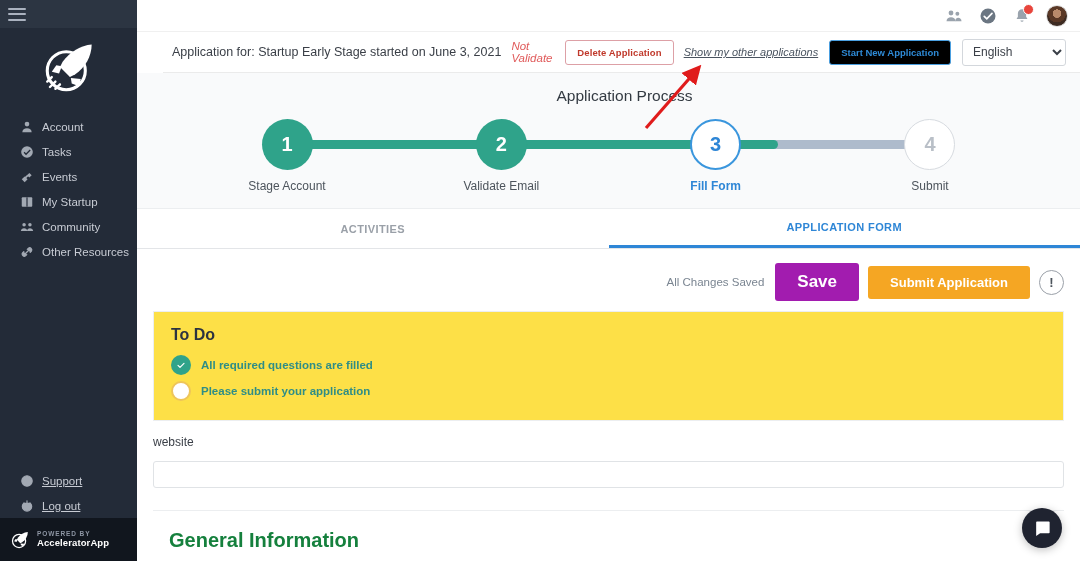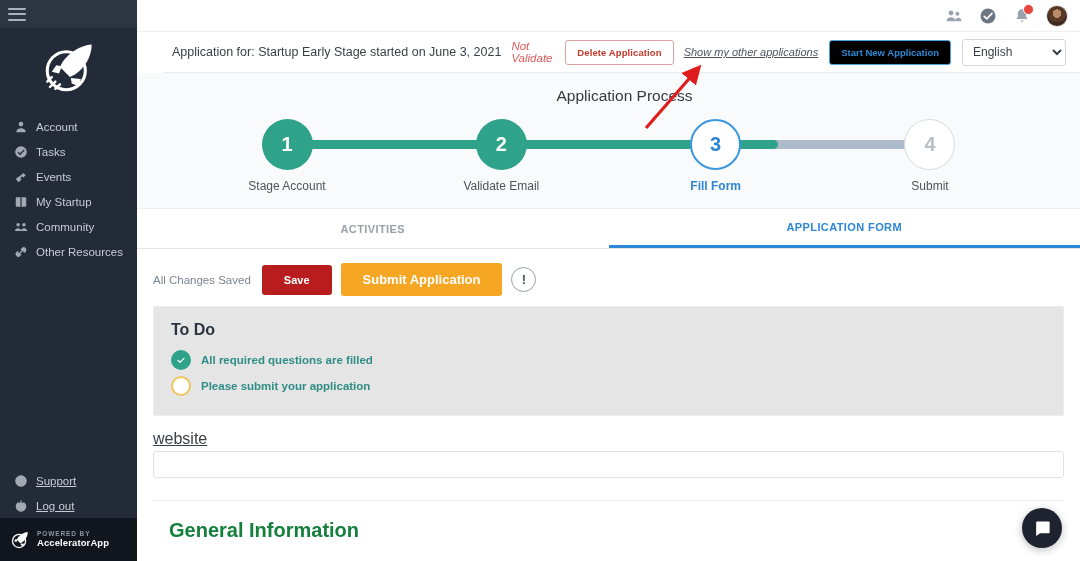--- a/index.html
+++ b/index.html
@@ -26,21 +26,21 @@
   }
   .hamburger { width: 18px; height: 13px; display: flex; flex-direction: column; justify-content: space-between; cursor: pointer; }
   .hamburger span { display: block; height: 2px; background: #aab2bf; border-radius: 1px; }
 
   .logo-wrap { height: 80px; display: flex; align-items: center; justify-content: center; }
   .logo-svg { width: 60px; height: 58px; }
 
   .nav { margin-top: 6px; }
   .nav-item {
     display: flex; align-items: center;
-    height: 25px; padding-left: 13px; gap: 8px;
+    height: 25px; padding-left: 19px; gap: 8px;
     font-size: 11.5px; color: #c8ccd4; cursor: pointer;
     position: relative;
   }
   .nav-item .ico { width: 15px; height: 15px; flex: 0 0 15px; display: flex; align-items: center; justify-content: center; opacity: .85; }
   .nav-item .ico svg { width: 14px; height: 14px; fill: #b9bfc9; }
   .nav-item.active-outline { outline: 2px solid #ee1c25; outline-offset: -1px; }
   .nav-item.active-outline .lbl { color: #ffffff; }
 
   .nav-bottom { position: absolute; left: 0; bottom: 43px; width: 137px; }
   .nav-bottom .nav-item { height: 25px; text-decoration: underline; }
@@ -129,47 +129,47 @@
   
   .tabs { height: 40px; display: flex; border-bottom: 1px solid #e3e5e8; background: #fff; }
   .tab {
     flex: 1; display: flex; align-items: center; justify-content: center;
     font-size: 11px; font-weight: bold; letter-spacing: .4px; color: #9aa0a8; cursor: pointer;
   }
   .tab.active { color: #2e86d6; border-bottom: 3px solid #2e86d6; }
 
   
   .content { flex: 1; overflow: hidden; background: #fff; padding: 0 16px; position: relative; }
-  .actions { display: flex; align-items: center; gap: 9px; padding: 14px 0 10px 0; }
+  .actions { display: flex; align-items: center; justify-content: flex-end; gap: 9px; padding: 14px 0 10px 0; }
   .saved-text { font-size: 11.5px; color: #7a8591; margin-right: 2px; }
   .btn-save {
-    background: #b91c1c; color: #fff; border: none; border-radius: 3px;
-    font-size: 11px; font-weight: bold; padding: 9px 22px; cursor: pointer;
+    background: #a21caf; color: #fff; border: none; border-radius: 3px;
+    font-size: 17px; font-weight: bold; padding: 9px 22px; cursor: pointer;
   }
   .btn-submit {
     background: #f5a623; color: #fff; border: none; border-radius: 3px;
     font-size: 13px; font-weight: bold; padding: 9px 22px; cursor: pointer;
   }
   .info-circle {
     width: 25px; height: 25px; border-radius: 50%; border: 1px solid #9aa0a8;
     display: flex; align-items: center; justify-content: center;
     font-size: 13px; font-weight: bold; color: #4d545c; cursor: pointer; background: #fff;
   }
 
-  .todo-panel { background: #e5e5e5; border: 1px solid #eceef0; padding: 14px 17px 16px 17px; }
+  .todo-panel { background: #fde047; border: 1px solid #eceef0; padding: 14px 17px 16px 17px; }
   .todo-title { font-size: 16px; font-weight: bold; color: #2c3340; margin-bottom: 8px; }
   .todo-row { display: flex; align-items: center; gap: 10px; height: 26px; }
   .todo-mark { width: 20px; height: 20px; border-radius: 50%; flex: 0 0 20px; display: flex; align-items: center; justify-content: center; }
   .todo-mark.done { background: #2fa38a; }
   .todo-mark.done svg { width: 12px; height: 12px; fill: none; stroke: #fff; stroke-width: 2.4; }
   .todo-mark.pending { border: 2px solid #eec559; background: #fff; }
   .todo-txt { font-size: 11.5px; font-weight: bold; color: #2f8d86; }
 
   .field-block { padding-top: 14px; }
-  .field-label { font-size: 16px; color: #3a3f47; margin-bottom: 3px; text-decoration: underline; }
+  .field-label { font-size: 12px; color: #3a3f47; margin-bottom: 12px; }
   .field-input {
     width: 100%; height: 27px; border: 1px solid #e0e3e6; border-radius: 3px;
     background: #fff; font-size: 12px; padding: 0 8px;
     font-family: "Liberation Sans", sans-serif; color: #333;
   }
 
   .section-sep { margin-top: 22px; border-top: 1px solid #eceef0; }
   .section-head { font-size: 20px; font-weight: bold; color: #15803d; padding: 18px 0 0 16px; }
 
   

